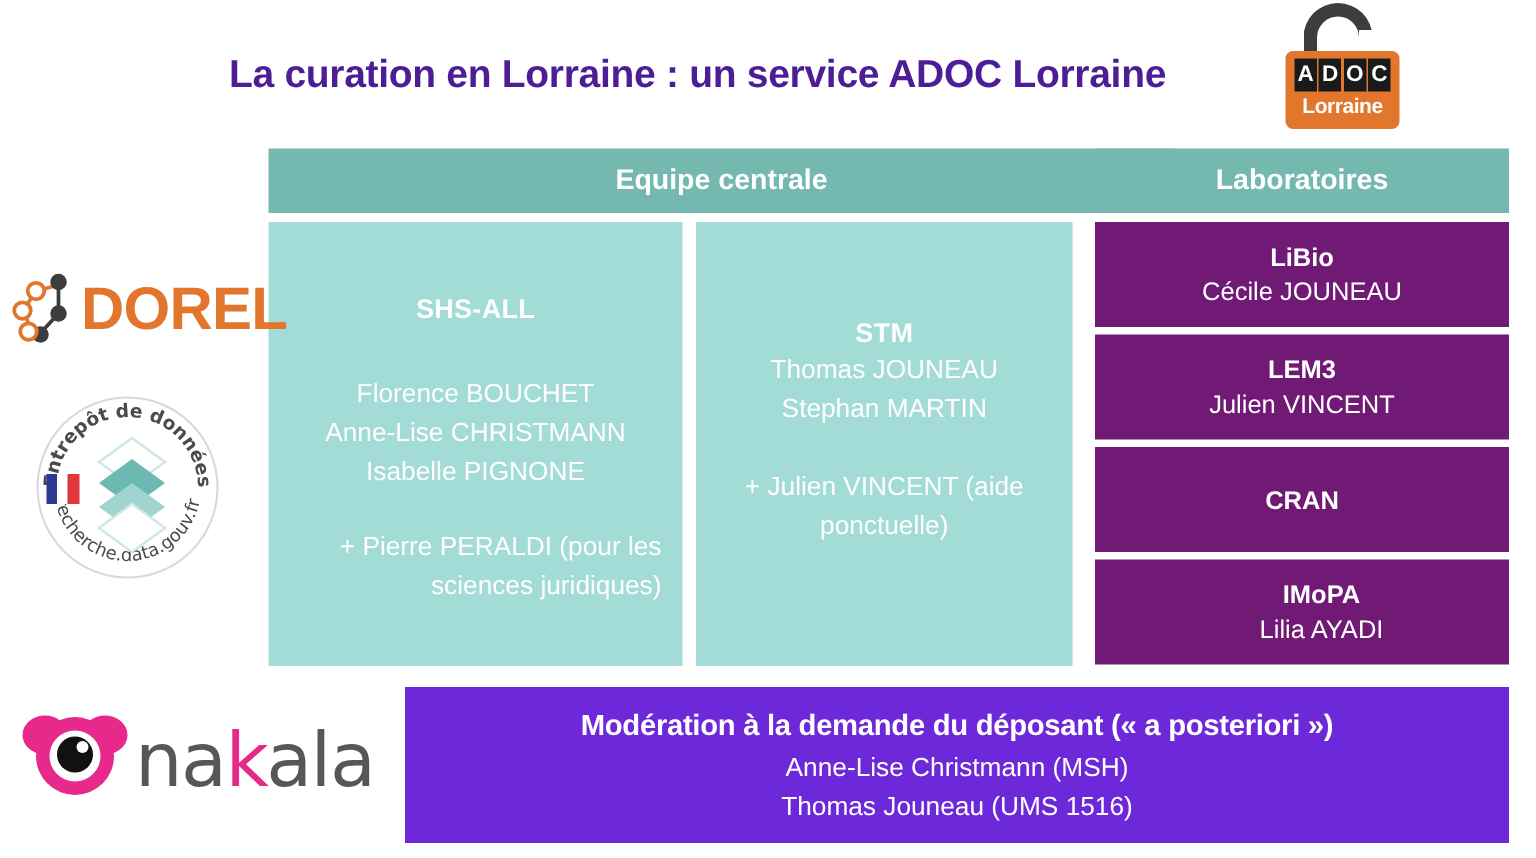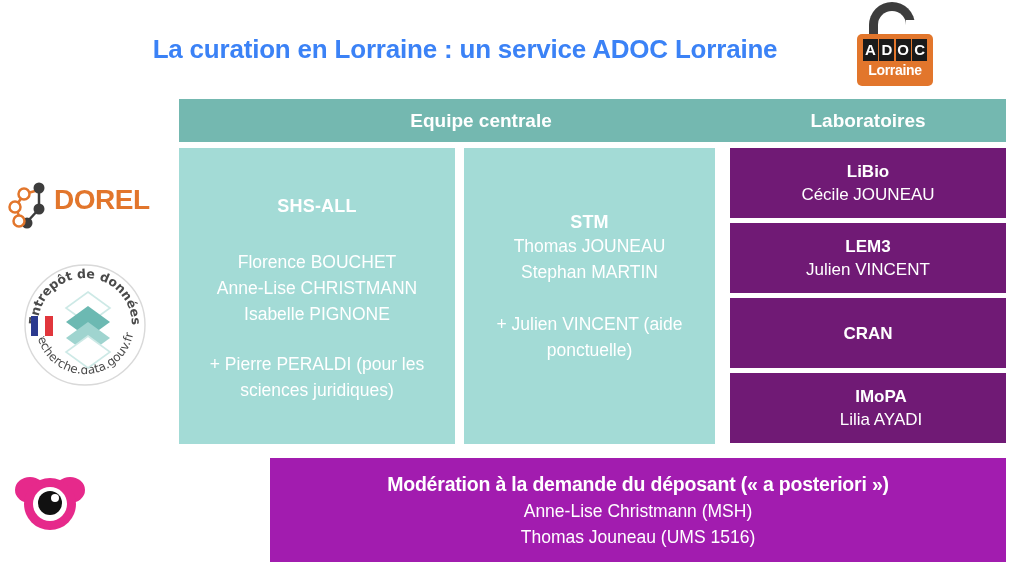--- a/index.html
+++ b/index.html
@@ -8,21 +8,21 @@
     background: #ffffff;
     font-family: "Liberation Sans", sans-serif;
     overflow: hidden;
   }
   #slide { position: relative; width: 1024px; height: 572px; background: #fff; }
 
   
   .title {
     position: absolute; left: 70px; top: 34px; width: 790px;
     text-align: center;
-    font-size: 26px; font-weight: bold; color: #3b82f6;
+    font-size: 26px; font-weight: bold; color: #4c1d95;
     letter-spacing: -0.2px;
     white-space: nowrap;
   }
 
   
   .adoc-logo { position: absolute; left: 855px; top: 2px; width: 80px; height: 84px; }
   .adoc-shackle {
     position: absolute; left: 14px; top: 0px; width: 46px; height: 36px;
     border: 9px solid #3d3d3d;
     border-bottom: none;
@@ -79,51 +79,51 @@
 
   .panel-names {
     font-size: 17.5px; line-height: 26px; text-align: center;
   }
   .panel-shs .panel-names { margin-top: 32px; }
   .panel-stm .panel-names { }
 
   .panel-extra {
     font-size: 17.5px; line-height: 26px; text-align: center;
   }
-  .panel-shs .panel-extra { margin-top: 24px; }
+  .panel-shs .panel-extra { margin-top: 24px; text-align: right; }
   .panel-stm .panel-extra { margin-top: 26px; }
 
   
   .lab-col { position: absolute; left: 730px; top: 148px; width: 276px; height: 296px; }
   .lab-card {
     background: #701a75; color: #ffffff;
     height: 70px; margin-bottom: 5px;
     display: flex; flex-direction: column;
     align-items: center; justify-content: center;
   }
   .lab-card:last-child { margin-bottom: 0; padding-left: 26px; }
   .lab-name { font-size: 17px; font-weight: bold; line-height: 23px; }
   .lab-person { font-size: 17px; line-height: 24px; }
 
   
   .pink-banner {
     position: absolute; left: 270px; top: 458px; width: 736px; height: 104px;
-    background: #a21caf; color: #ffffff;
+    background: #6d28d9; color: #ffffff;
     display: flex; flex-direction: column;
     align-items: center; justify-content: center;
   }
   .pink-title { font-size: 19.5px; font-weight: bold; line-height: 28px; letter-spacing: -0.2px; }
   .pink-line  { font-size: 17.5px; line-height: 26px; }
 
   
   .dorel { position: absolute; left: 8px; top: 176px; width: 160px; height: 60px; }
   .dorel svg { position: absolute; left: 0; top: 2px; }
   .dorel-text {
     position: absolute; left: 46px; top: 8px;
-    font-size: 28px; font-weight: bold; color: #e2762c; letter-spacing: -0.5px;
+    font-size: 40px; font-weight: bold; color: #e2762c; letter-spacing: -0.5px;
   }
 
   
   .rdg { position: absolute; left: 22px; top: 262px; width: 126px; height: 126px; }
 
   
   .nakala { position: absolute; left: 12px; top: 470px; width: 232px; height: 80px; }
   .nakala-text {
     position: absolute; left: 78px; top: 8px;
     font-size: 50px; font-weight: 500; color: #575757; letter-spacing: -1px;
@@ -252,15 +252,16 @@
 
   <div class="nakala">
     <svg width="80" height="64" viewBox="0 0 80 64">
       <ellipse cx="18" cy="20" rx="15" ry="13" fill="#e6298b"></ellipse>
       <ellipse cx="58" cy="20" rx="15" ry="13" fill="#e6298b"></ellipse>
       <circle cx="38" cy="34" r="26" fill="#e6298b"></circle>
       <circle cx="38" cy="34" r="17" fill="#ffffff"></circle>
       <circle cx="38" cy="33" r="12" fill="#111111"></circle>
       <circle cx="43" cy="28" r="4" fill="#ffffff"></circle>
     </svg>
+    <div class="nakala-text"><span>na</span><span class="k">k</span><span>ala</span></div>
   </div>
 
 </div>
 
 </body></html>

